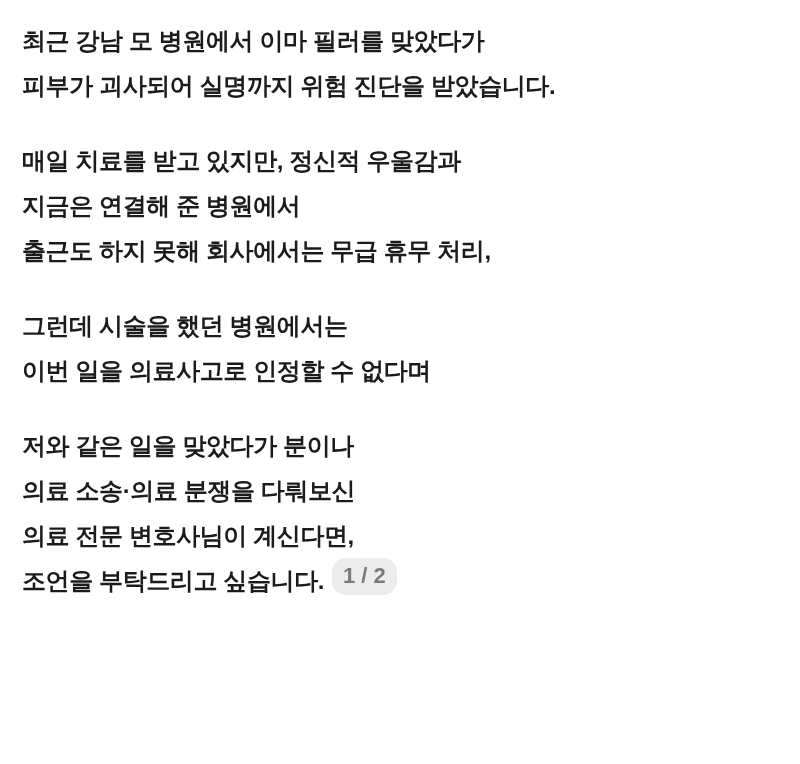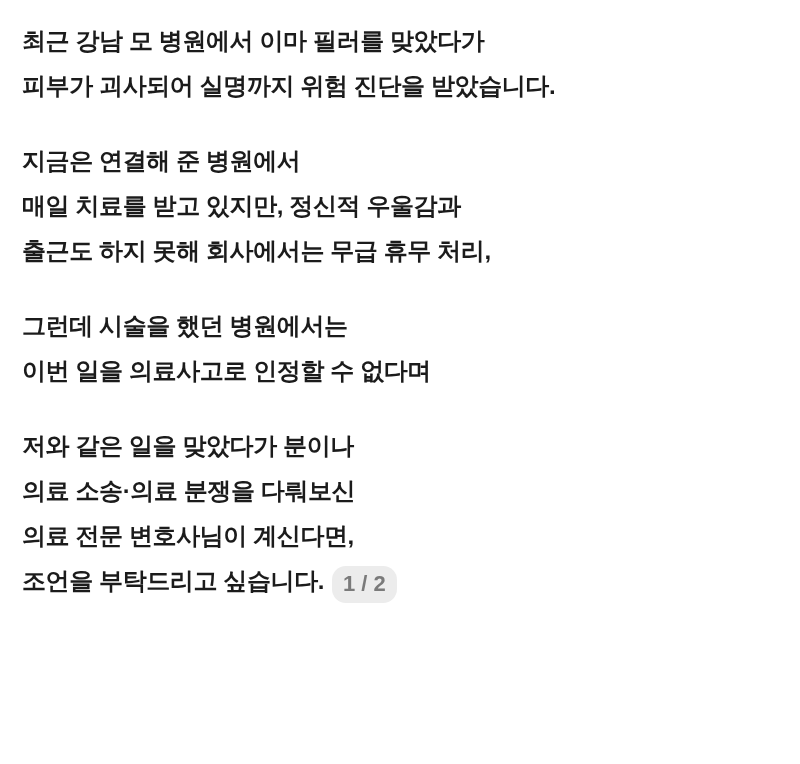--- a/index.html
+++ b/index.html
@@ -36,21 +36,21 @@
     display: block;
     font-size: 24px;
     line-height: 45px;
     letter-spacing: -0.4px;
     color: #1b1b1b;
     white-space: pre-wrap;
     word-break: keep-all;
   }
   .last-line-wrap {
     display: flex;
-    align-items: flex-end;
+    align-items: flex-start;
     gap: 8px;
   }
   .page-counter {
     display: inline-block;
     background: #ececec;
     color: #7a7a7a;
     font-size: 22px;
     line-height: 1;
     padding: 7px 11px 8px 11px;
     border-radius: 14px;
@@ -64,22 +64,22 @@
 
 <div class="page">
   <div class="post-body">
 
     <div class="para">
       <span class="line">최근 강남 모 병원에서 이마 필러를 맞았다가</span>
       <span class="line">피부가 괴사되어 실명까지 위험 진단을 받았습니다.</span>
     </div>
 
     <div class="para">
+      <span class="line">매일 치료를 받고 있지만, 정신적 우울감과</span>
       <span class="line">지금은 연결해 준 병원에서</span>
-      <span class="line">매일 치료를 받고 있지만, 정신적 우울감과</span>
       <span class="line">출근도 하지 못해 회사에서는 무급 휴무 처리,</span>
     </div>
 
     <div class="para">
       <span class="line">그런데 시술을 했던 병원에서는</span>
       <span class="line">이번 일을 의료사고로 인정할 수 없다며</span>
     </div>
 
     <div class="para">
       <span class="line">저와 같은 일을 맞았다가 분이나</span>

